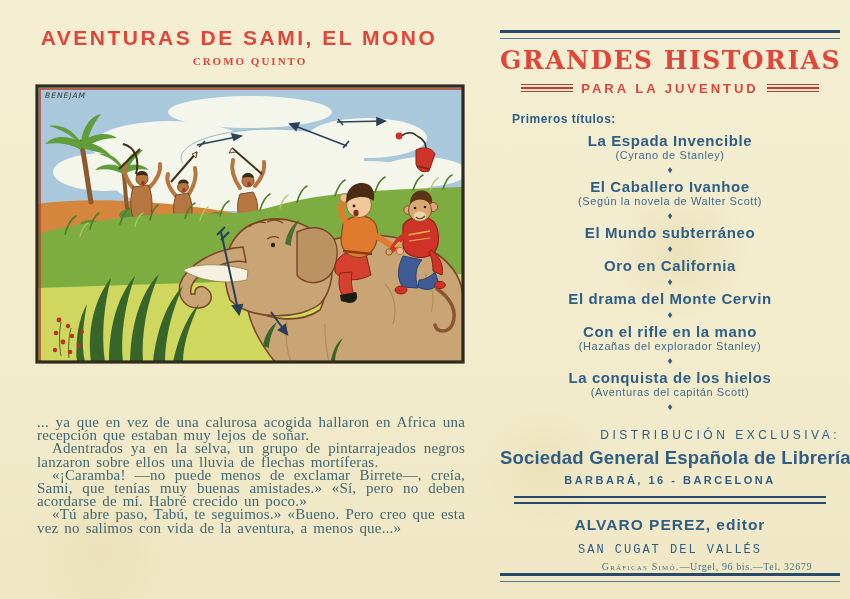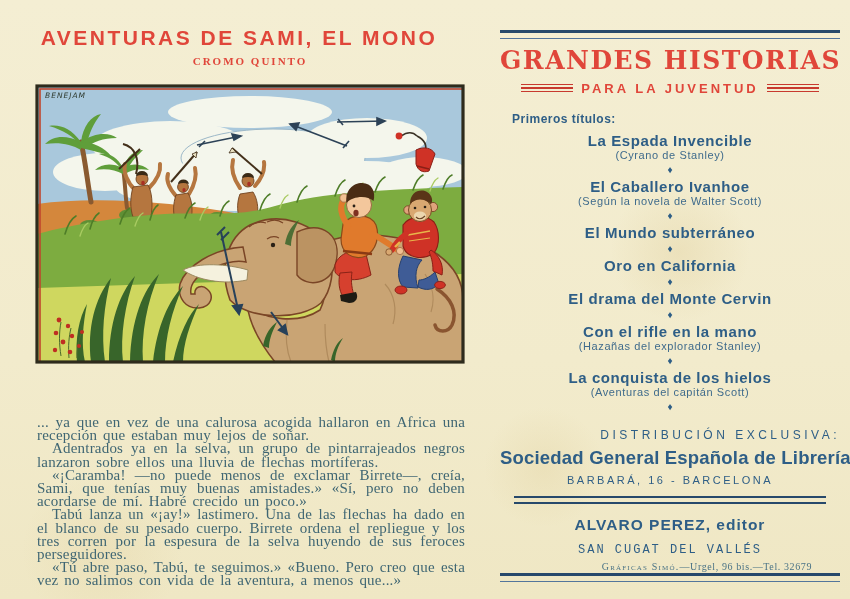--- a/index.html
+++ b/index.html
@@ -73,21 +73,21 @@
   .dist-label{
     margin-top:15px;text-align:right;font-family:"Liberation Sans", sans-serif;
     font-size:12px;letter-spacing:3.5px;color:#2e5e86;white-space:nowrap;
   }
   .dist-name{
     margin-top:5px;text-align:center;font-family:"Liberation Sans", sans-serif;
     font-weight:bold;font-size:18.5px;color:#2e5e86;white-space:nowrap;letter-spacing:.2px;
   }
   .dist-address{
     margin-top:5px;text-align:center;font-family:"Liberation Sans", sans-serif;
-    font-weight:normal;font-size:11px;letter-spacing:2.5px;color:#2e5e86;
+    font-weight:bold;font-size:11px;letter-spacing:2.5px;color:#2e5e86;
   }
   .panel .rule-mid{margin-top:10px;}
   .editor-name{
     margin-top:12px;text-align:center;font-family:"Liberation Sans", sans-serif;
     font-weight:bold;font-size:15.5px;color:#2e5e86;letter-spacing:1px;
   }
   .editor-city{
     margin-top:9px;text-align:center;font-family:Liberation Mono, monospace;
     font-size:12px;letter-spacing:2px;color:#2e5e86;
   }
@@ -325,21 +325,20 @@
     <text x="10" y="14" font-size="7.5" font-style="italic" fill="#2f3a2e" font-family="DejaVu Sans, sans-serif" letter-spacing="1">BENEJAM</text>
 
     <rect x="5" y="5" width="423" height="273" fill="none" stroke="#c0452c" stroke-width="1.6"></rect>
     <rect x="2" y="2" width="426" height="276" fill="none" stroke="#2e2b1c" stroke-width="3.2"></rect>
   </svg>
 
   <div class="story">
     <p class="first">... ya que en vez de una calurosa acogida hallaron en Africa una recepción que estaban muy lejos de soñar.</p>
     <p>Adentrados ya en la selva, un grupo de pintarrajeados negros lanzaron sobre ellos una lluvia de flechas mortíferas.</p>
     <p>«¡Caramba! —no puede menos de exclamar Birrete—, creía, Sami, que tenías muy buenas amistades.» «Sí, pero no deben acordarse de mí. Habré crecido un poco.»</p>
-    <p>Tabú lanza un «¡ay!» lastimero. Una de las flechas ha dado en el blanco de su pesado cuerpo. Birrete ordena el repliegue y los tres corren por la espesura de la selva huyendo de sus feroces perseguidores.</p>
     <p>«Tú abre paso, Tabú, te seguimos.» «Bueno. Pero creo que esta vez no salimos con vida de la aventura, a menos que...»</p>
   </div>
 
   <div class="panel">
     <div class="rule-double"></div>
     <div class="panel-heading">GRANDES HISTORIAS</div>
     <div class="panel-sub">
       <span class="triple-rule"></span>
       <span class="sub-text">PARA LA JUVENTUD</span>
       <span class="triple-rule"></span>

